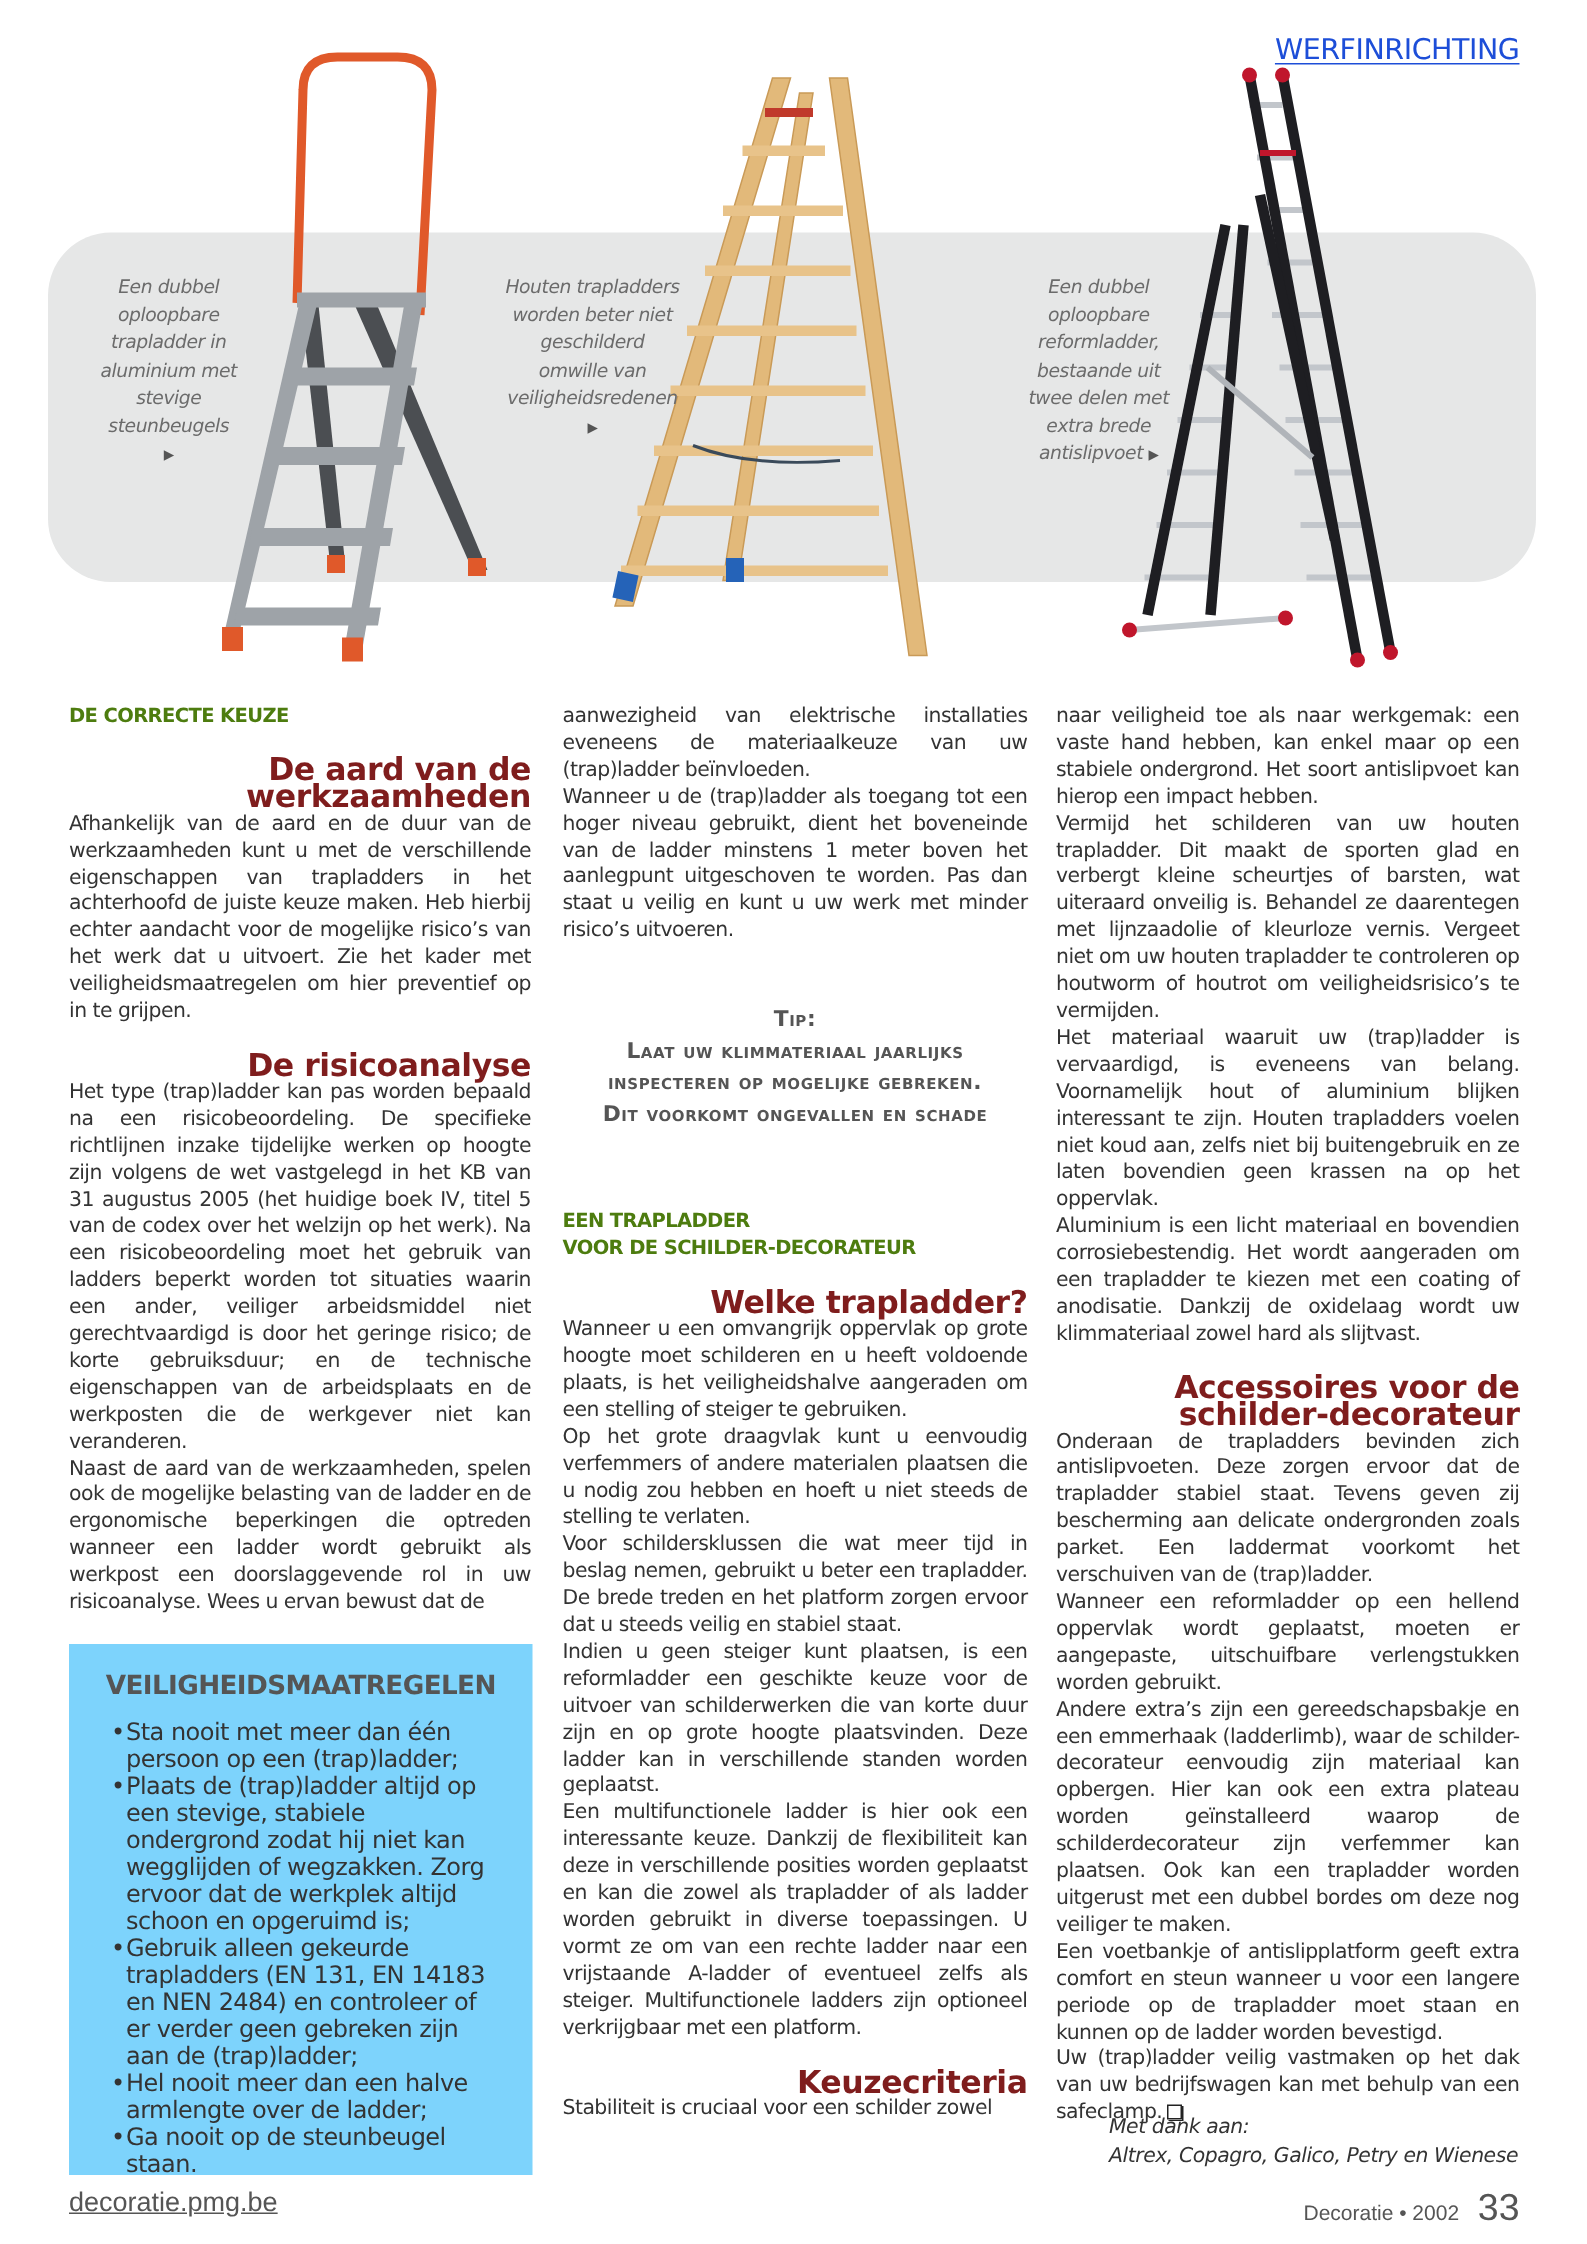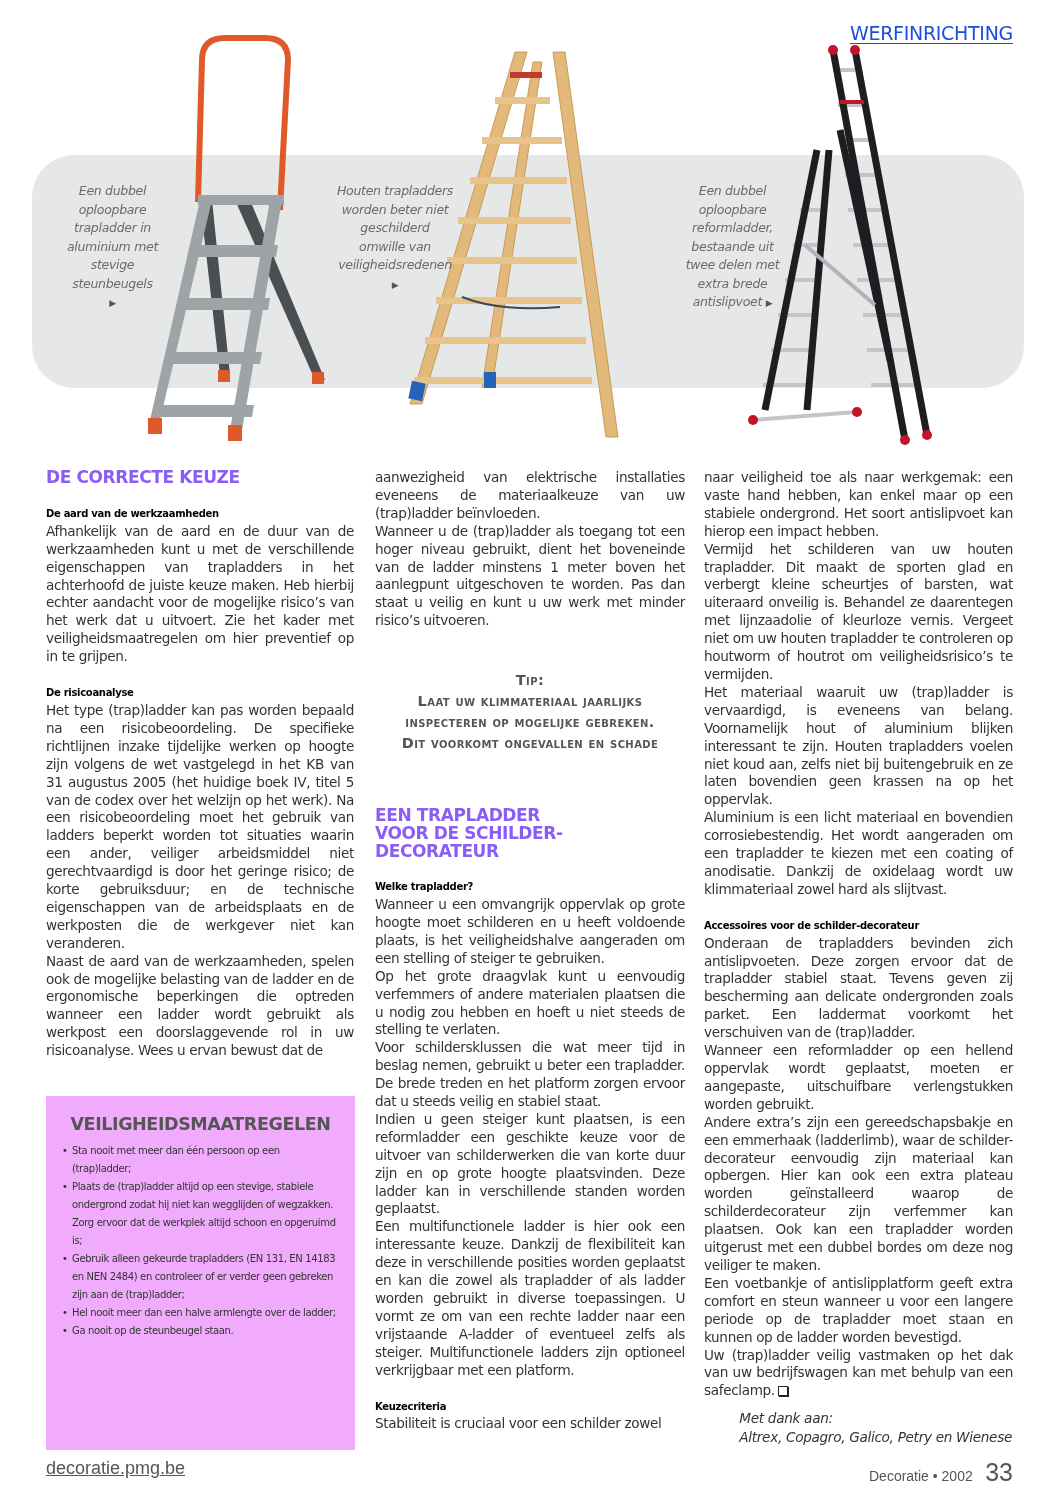--- a/index.html
+++ b/index.html
@@ -18,30 +18,30 @@
 
   
   svg.ladder { position: absolute; }
 
   .col { position: absolute; font-size: 13.6px; line-height: 17.9px; text-align: justify;
          letter-spacing: -0.35px; color: #333; }
   .col p { margin: 0; }
   .col1 { left: 46px; top: 469px; width: 308px; }
   .col2 { left: 375px; top: 469px; width: 310px; }
   .col3 { left: 704px; top: 469px; width: 309px; }
-  .h-sec { font-weight: bold; font-size: 17px; color: #8b5cf6; margin: 0; letter-spacing: -0.4px; text-align: left; }
-  .h-sub { font-weight: bold; font-size: 10px; color: #000000; margin: 0; letter-spacing: -0.3px; text-align: left; }
+  .h-sec { font-weight: bold; font-size: 13px; color: #4d7c0f; margin: 0; letter-spacing: -0.4px; text-align: left; }
+  .h-sub { font-weight: bold; font-size: 21px; color: #7f1d1d; margin: 0; letter-spacing: -0.3px; text-align: right; }
   .gap { height: 18px; }
   .tip { text-align: center; font-weight: bold; color: #555; font-variant: small-caps;
          font-size: 14.5px; line-height: 21px; letter-spacing: 0.4px; margin-top: 40px; }
   .box { position: absolute; left: 46px; top: 1096px; width: 309px; height: 354px;
-         background: #f0abfc; }
+         background: #7dd3fc; }
   .box h3 { margin: 18px 0 8px 0; text-align: center; font-size: 17.5px; color: #555; font-weight: bold;
             letter-spacing: -0.4px; }
-  .box ul { list-style: none; margin: 0; padding: 0 14px 0 18px; font-size: 10px; line-height: 18px;
+  .box ul { list-style: none; margin: 12px; padding: 0 14px 0 18px; font-size: 16px; line-height: 18px;
             color: #333; letter-spacing: -0.35px; }
   .box li { position: relative; padding-left: 8px; }
   .box li::before { content: "•"; position: absolute; left: -2px; top: 0; }
   .credits { position: absolute; right: 46px; top: 1409px; text-align: left; font-style: italic;
              font-size: 13.6px; line-height: 19px; color: #333; letter-spacing: -0.3px; }
   .footer-url { position: absolute; left: 46px; top: 1458px; font-family: "Liberation Sans", sans-serif;
                 font-size: 18px; color: #555; text-decoration: underline; }
   .footer-right { position: absolute; right: 45px; top: 1458px; font-family: "Liberation Sans", sans-serif;
                   color: #555; }
   .footer-right .mag { font-size: 14px; }

